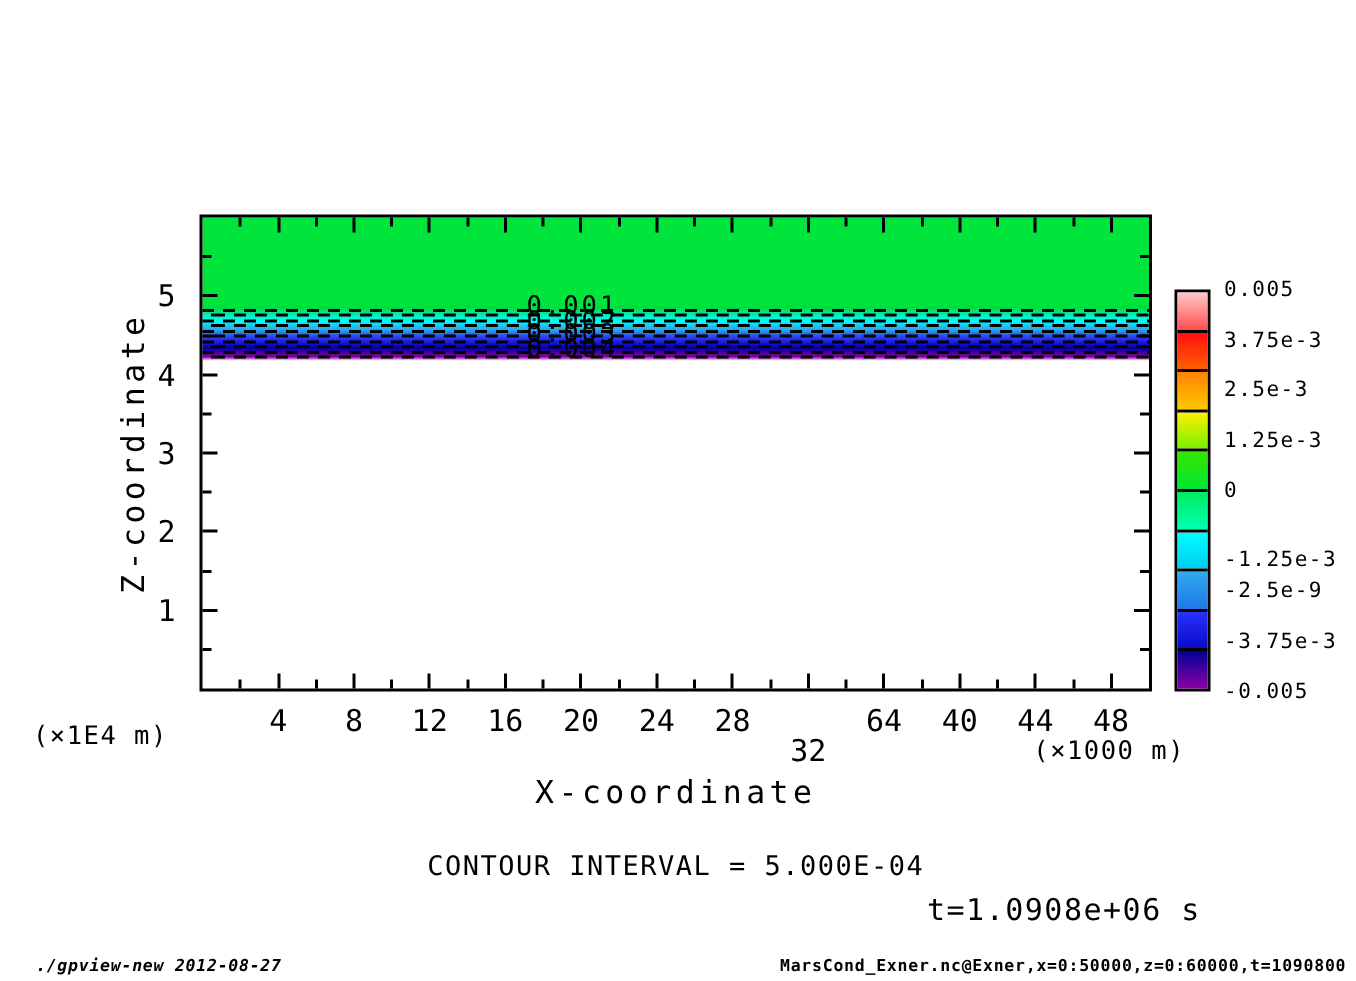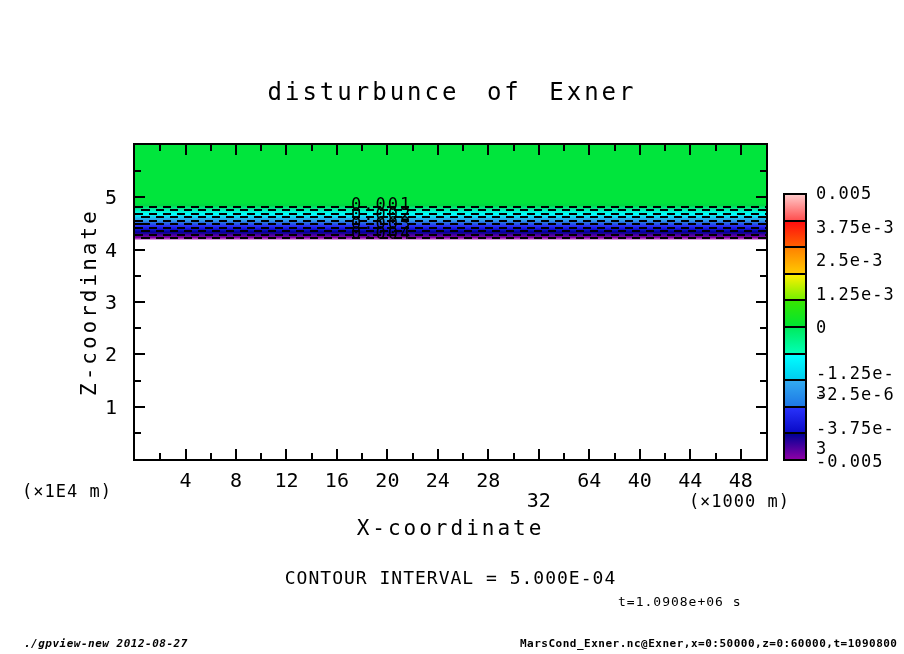--- a/index.html
+++ b/index.html
@@ -18,32 +18,31 @@
   .ytick-label{position:absolute;left:72px;width:45px;text-align:right;font-size:20px;line-height:22px;height:22px;}
   #y-axis-title{left:72px;top:143px;height:318px;width:34px;display:flex;align-items:center;justify-content:center;
     writing-mode:vertical-rl;transform:rotate(180deg);font-size:21px;letter-spacing:3px;}
   #x-axis-title{left:133px;top:516px;width:635px;text-align:center;font-size:21px;letter-spacing:3px;}
   #y-unit{left:22px;top:481px;font-size:17px;letter-spacing:1px;}
   #x-unit{left:645px;top:491px;width:145px;text-align:right;font-size:17px;letter-spacing:1px;}
   #colorbar{left:783px;top:193px;width:24px;height:268px;border:2px solid #000;box-sizing:border-box;
     display:flex;flex-direction:column;}
   .cbar-cell{flex:1;}
   .cbar-cell + .cbar-cell{border-top:2px solid #000;}
-  .cbar-label{position:absolute;left:816px;font-size:17px;height:20px;line-height:20px;letter-spacing:1px;}
+  .cbar-label{position:absolute;left:816px;font-size:14px;height:20px;line-height:20px;letter-spacing:1px;}
   #contour-interval{left:133px;top:567px;width:635px;text-align:center;font-size:18px;letter-spacing:1px;}
-  #time-label{left:618px;top:594px;font-size:13px;letter-spacing:1px;}
+  #time-label{left:618px;top:594px;font-size:20px;letter-spacing:1px;}
   .footer{top:637px;font-size:11px;font-weight:bold;letter-spacing:0.5px;}
   #footer-left{left:24px;font-style:italic;}
   #footer-right{left:520px;width:362px;text-align:right;}
 </style>
 </head>
 <body>
 
 <div id="canvas">
-  <div class="abs" id="plot-title">disturbunce of Exner</div>
 
   <div class="abs" id="y-axis-title">Z-coordinate</div>
 
   <div class="abs" id="plot-frame" style="background: linear-gradient(rgb(0, 229, 60) 0px, rgb(0, 229, 60) 58px, rgb(0, 216, 68) 60.5px, rgb(0, 233, 142) 63.4px, rgb(0, 246, 208) 66.4px, rgb(0, 255, 255) 69.4px, rgb(22, 200, 240) 72.3px, rgb(47, 156, 236) 75.3px, rgb(35, 99, 224) 78.2px, rgb(42, 42, 248) 81.2px, rgb(18, 18, 204) 84.1px, rgb(0, 0, 153) 87.1px, rgb(75, 0, 156) 90.1px, rgb(142, 0, 166) 93px, rgb(255, 255, 255) 95.5px, rgb(255, 255, 255) 100%);">
       <div class="contour-line" style="top: 60.5px; background-position-x: 0px;"></div>
       <div class="contour-line" style="top: 64px; background-position-x: 7px;"></div>
       <div class="contour-line" style="top: 67.5px; background-position-x: 0px;"></div>
       <div class="contour-line" style="top: 71px; background-position-x: 7px;"></div>
       <div class="contour-line" style="top: 74.5px; background-position-x: 0px;"></div>
       <div class="contour-line" style="top: 78px; background-position-x: 7px;"></div>
@@ -165,16 +164,16 @@
     <div class="abs ytick-label" style="top: 343.333px;">2</div>
     <div class="abs ytick-label" style="top: 291px;">3</div>
     <div class="abs ytick-label" style="top: 238.667px;">4</div>
     <div class="abs ytick-label" style="top: 186.333px;">5</div>
     <div class="abs cbar-label" style="top: 183px;">0.005</div>
     <div class="abs cbar-label" style="top: 216.5px;">3.75e-3</div>
     <div class="abs cbar-label" style="top: 250px;">2.5e-3</div>
     <div class="abs cbar-label" style="top: 283.5px;">1.25e-3</div>
     <div class="abs cbar-label" style="top: 317px;">0</div>
     <div class="abs cbar-label" style="top: 363px;">-1.25e-3</div>
-    <div class="abs cbar-label" style="top: 384px;">-2.5e-6</div>
+    <div class="abs cbar-label" style="top: 384px;">-2.5e-9</div>
     <div class="abs cbar-label" style="top: 417.5px;">-3.75e-3</div>
     <div class="abs cbar-label" style="top: 451px;">-0.005</div>
   </div>
 
 </body></html>

